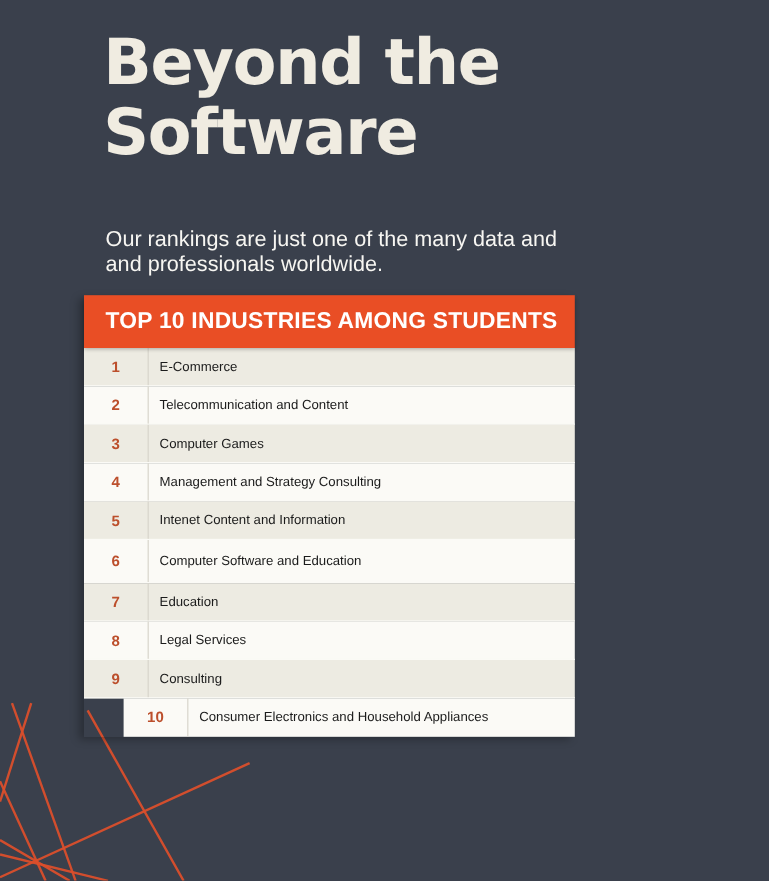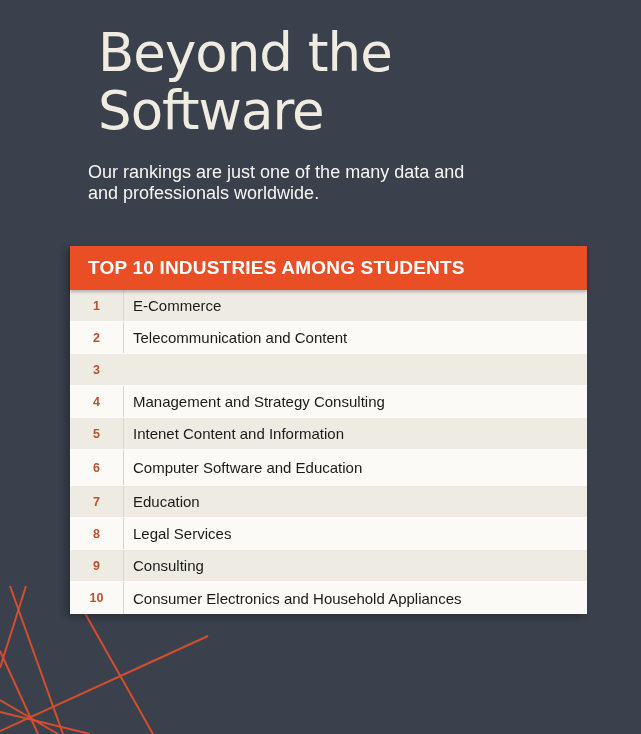--- a/index.html
+++ b/index.html
@@ -7,47 +7,47 @@
   body {
     position: relative;
     width: 641px;
     height: 734px;
     overflow: hidden;
     background: var(--background, #3A404C);
     font-family: "Liberation Sans", sans-serif;
   }
   .hero-title {
     position: absolute;
-    left: 98px;
+    left: 86px;
     top: 24px;
     z-index: 2;
     color: var(--heading, #F0ECE1);
     font-family: "DejaVu Sans", sans-serif;
-    font-weight: 400;
+    font-weight: 700;
     font-size: 53px;
     line-height: 58px;
     letter-spacing: -1px;
   }
   .hero-title span { display: block; }
   .hero-subtitle {
     position: absolute;
     left: 88px;
-    top: 162px;
+    top: 189px;
     z-index: 2;
     color: var(--subtitle, #F7F6F2);
     font-size: 18px;
     line-height: 21px;
     font-weight: 400;
   }
   .hero-subtitle span { display: block; }
   .industries-table {
     position: absolute;
     left: 70px;
     top: 246px;
-    width: 517px;
+    width: 409px;
     z-index: 3;
     box-shadow: -4px 3px 7px rgba(0,0,0,0.28);
   }
   .thead {
     height: 44px;
     background: var(--accent-orange, #E94E25);
     color: #FFFFFF;
     display: flex;
     align-items: center;
     padding-left: 18px;
@@ -58,40 +58,40 @@
     position: relative;
     z-index: 2;
   }
   .tbody { position: relative; z-index: 1; }
   .row {
     display: flex;
     align-items: stretch;
     height: 32px;
     border-bottom: 1px solid var(--row-white, #FBFAF6);
   }
-  .row:last-child { border-bottom: none; }
+  .row:last-child { border-bottom: none; margin-left: 33px; }
   .row:nth-child(odd)  { background: var(--row-beige, #EDEBE2); }
   .row:nth-child(even) { background: var(--row-white, #FBFAF6); }
   .row.tall { height: 36px; }
   .num {
     width: 53px;
     display: flex;
     align-items: center;
     justify-content: center;
     font-size: 12.5px;
     font-weight: 700;
     color: var(--rank-number, #BC4F2C);
   }
   .industry {
     flex: 1;
     display: flex;
     align-items: center;
     border-left: 1px solid #D8D5CB;
     padding-left: 9px;
-    font-size: 15px;
+    font-size: 11px;
     color: var(--row-text, #1B1B1B);
   }
   .deco {
     position: absolute;
     left: 0;
     bottom: 0;
     z-index: 1;
   }
   .deco line {
     stroke: var(--deco-line, #DB4F2C);
@@ -130,20 +130,21 @@
     <div class="row">
       <span class="num">1</span>
       <span class="industry">E-Commerce</span>
     </div>
     <div class="row">
       <span class="num">2</span>
       <span class="industry">Telecommunication and Content</span>
     </div>
     <div class="row">
       <span class="num">3</span>
+      <span class="industry">Computer Games</span>
     </div>
     <div class="row">
       <span class="num">4</span>
       <span class="industry">Management and Strategy Consulting</span>
     </div>
     <div class="row">
       <span class="num">5</span>
       <span class="industry">Intenet Content and Information</span>
     </div>
     <div class="row tall">

